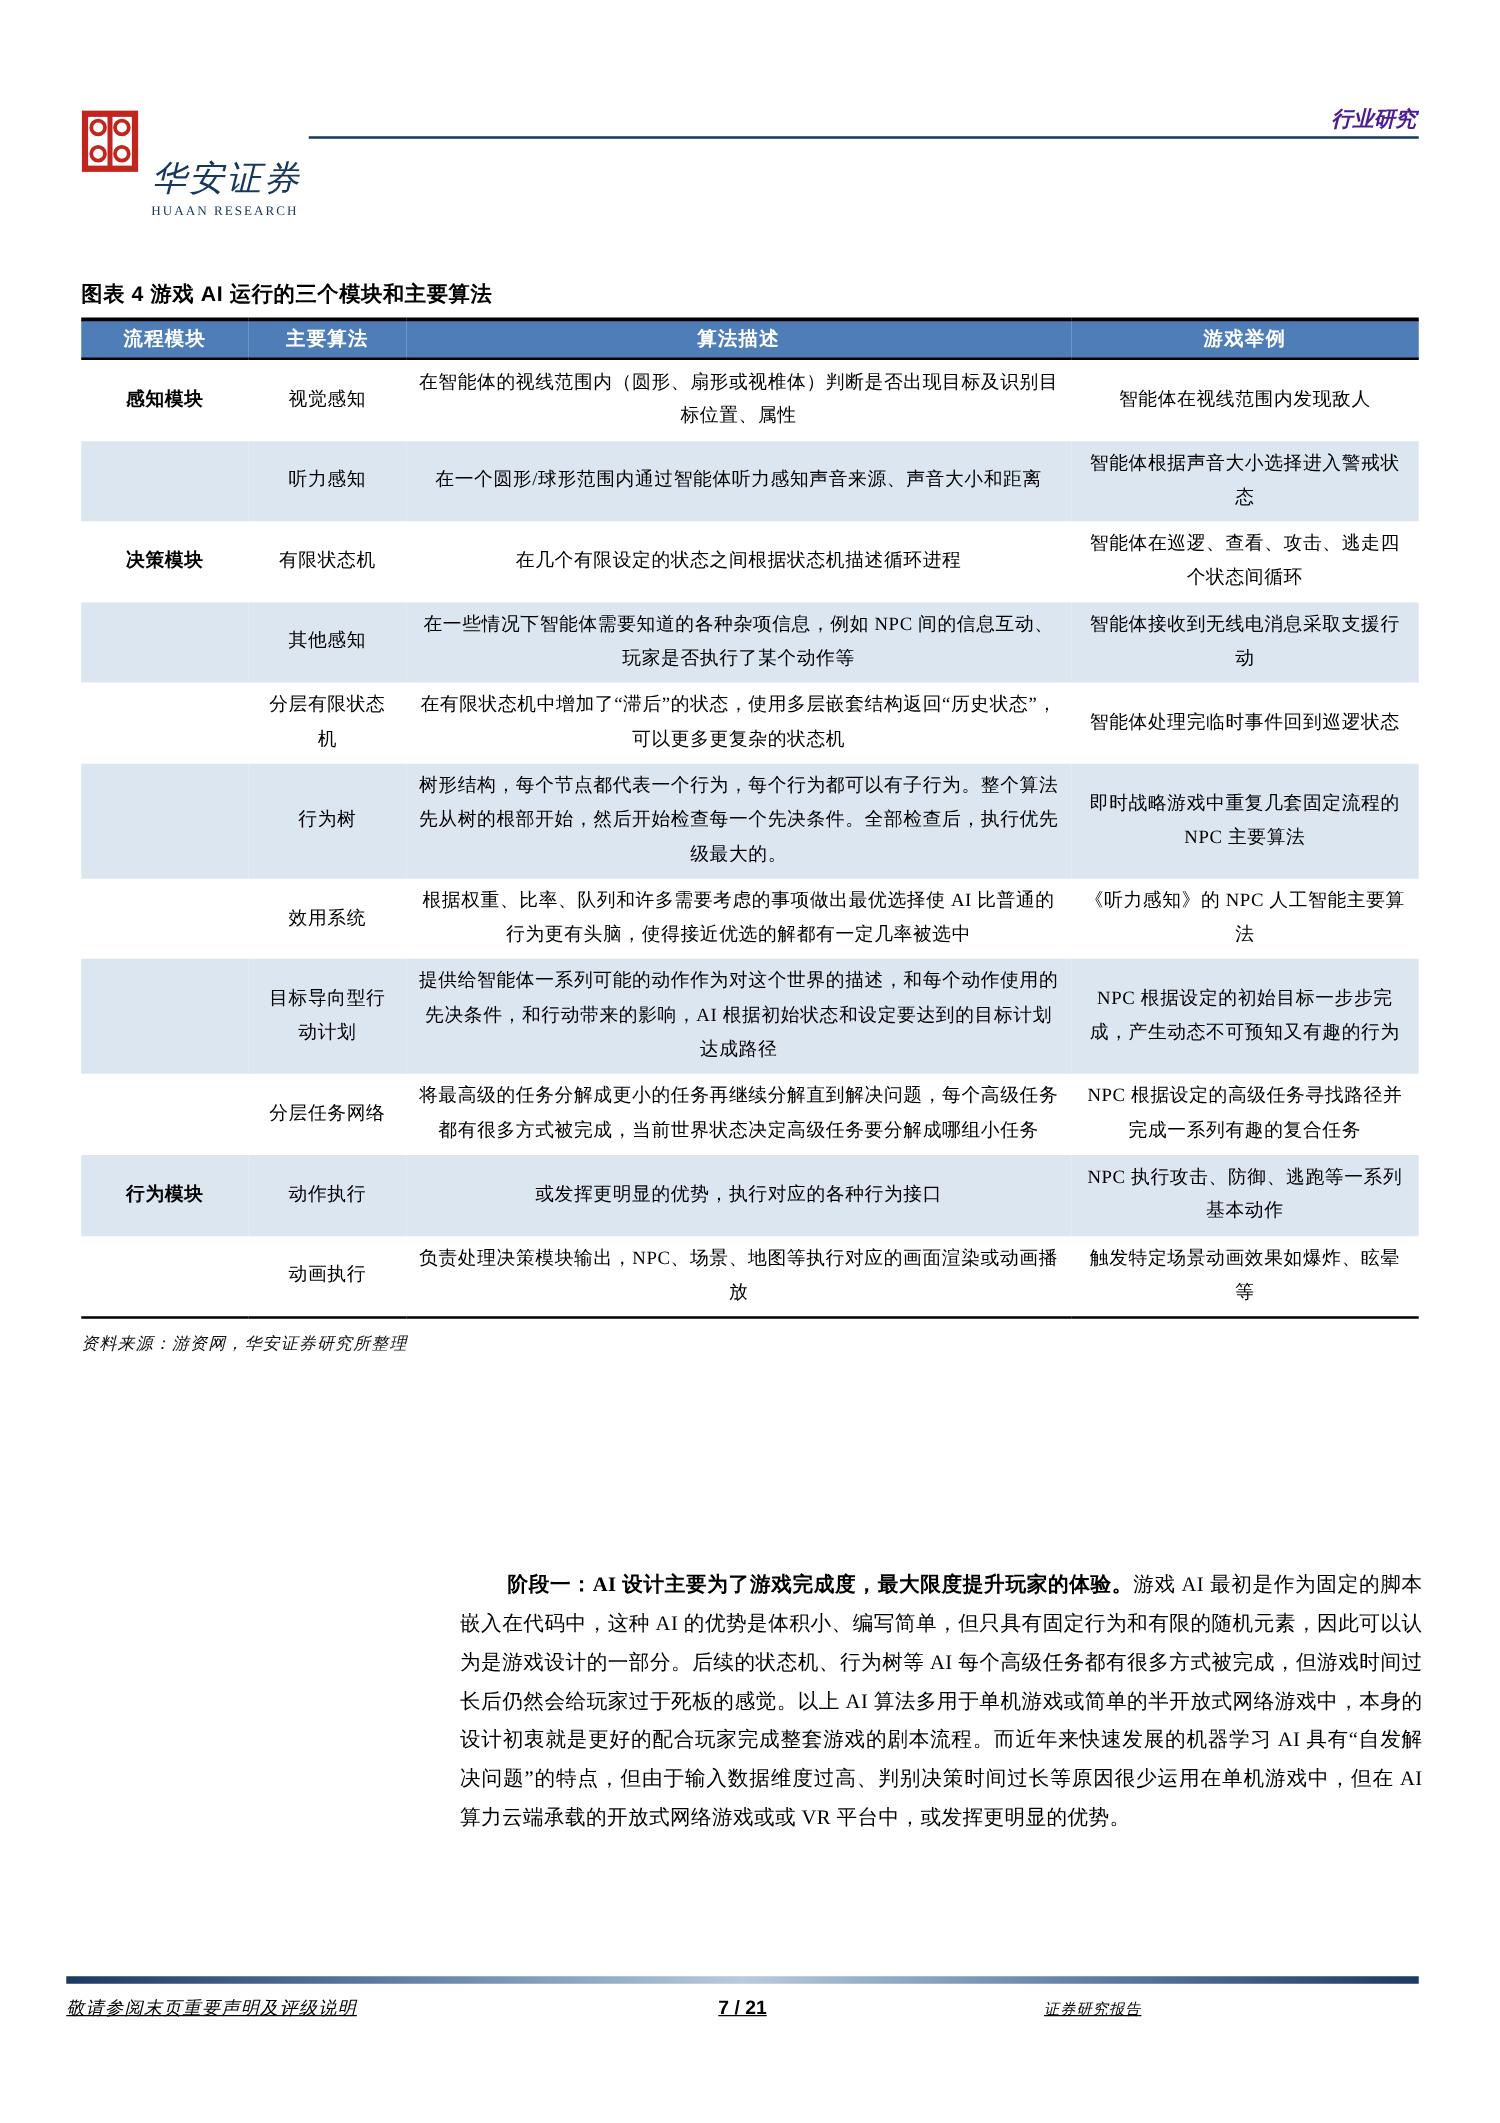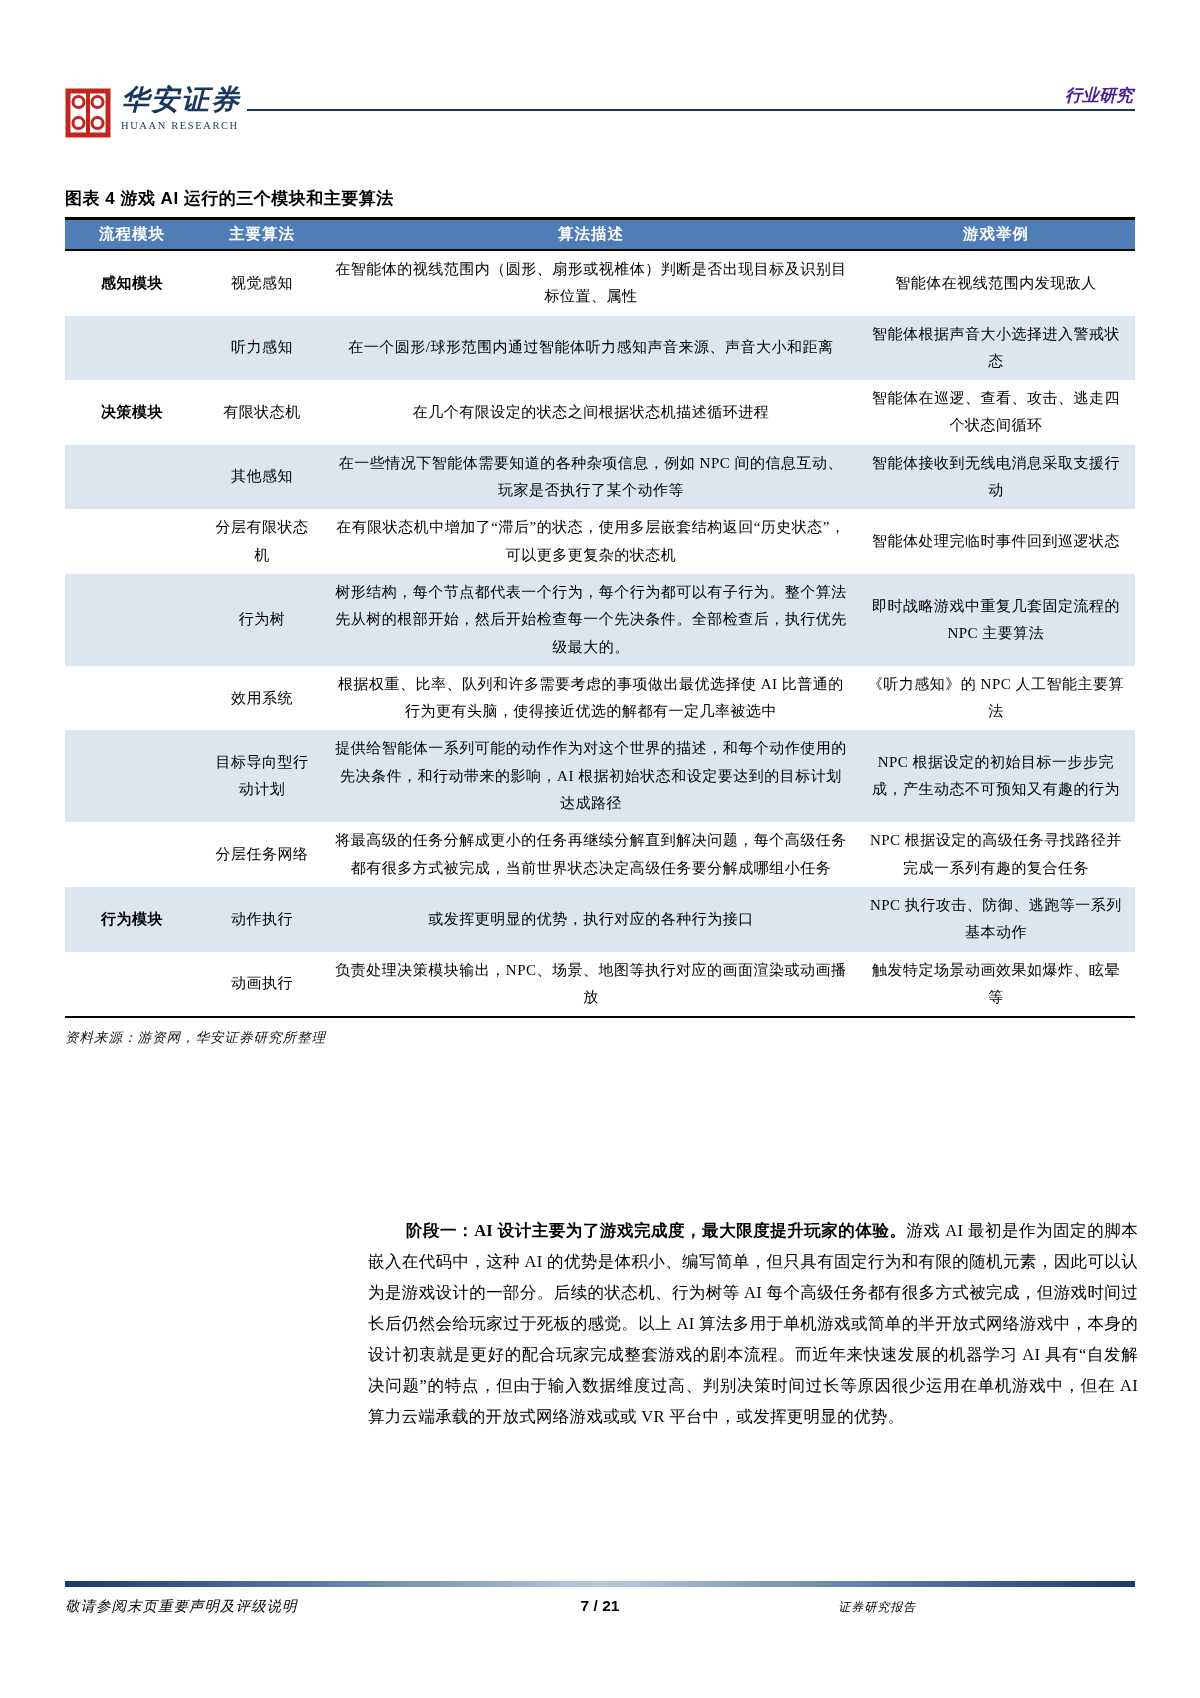--- a/index.html
+++ b/index.html
@@ -9,22 +9,22 @@
     background:#ffffff; overflow:hidden;
     font-family:"Liberation Serif","DejaVu Serif",serif; color:#000;
   }
   .content { padding:0 65px; }
 
   
   .header { display:flex; align-items:flex-start; padding-top:86px; }
   .seal { width:46px; height:52px; flex:0 0 auto; }
   .logo-text { margin-left:10px; flex:0 0 auto; }
   .logo-cn {
-    font-size:28px; line-height:1; color:#17375E; font-weight:bold; font-style:italic;
-    letter-spacing:2px; white-space:nowrap;
+    font-size:28px; line-height:1; color:#17375E; font-weight:normal; font-style:italic;
+    letter-spacing:2px; white-space:nowrap;margin-top:44px;
   }
   .logo-en {
     font-size:10.5px; color:#17375E; letter-spacing:1.6px; margin-top:6px; white-space:nowrap;
   }
   .header-right { flex:1 1 auto; margin-left:6px; display:flex; flex-direction:column; }
   .category {
     text-align:right; font-family:"Liberation Sans","DejaVu Sans",sans-serif;
     font-size:17px; font-weight:bold; font-style:italic; color:#4c1d95; line-height:1.15;
     padding-right:2px;
   }
@@ -57,21 +57,21 @@
 
   
   .para {
     margin:168px 0 0 303px; width:770px;
     font-size:16.5px; line-height:31px; text-align:justify; text-indent:38px;
     letter-spacing:0.3px;
   }
   .para .lead { font-weight:bold; }
 
   
-  .footer { position:absolute; left:65px; right:65px; top:1581px; }
+  .footer { position:absolute; left:53px; right:65px; top:1581px;text-decoration:underline; }
   .footer-bar {
     height:6px;
     background:linear-gradient(90deg,#1A3A63 0%,#56779F 22%,#B9CADD 50%,#56779F 78%,#1A3A63 100%);
   }
   .footer-row { display:flex; align-items:baseline; margin-top:10px; }
   .footer-left  { flex:1; text-align:left;  font-size:14.5px; font-style:italic; letter-spacing:1px; }
   .footer-mid   { flex:0 0 auto; text-align:right;
     font-family:"Liberation Sans","DejaVu Sans",sans-serif; font-size:15.5px; font-weight:bold; }
   .footer-right { flex:1; text-align:center; font-size:12px; font-style:italic; letter-spacing:1px; }
 </style>

